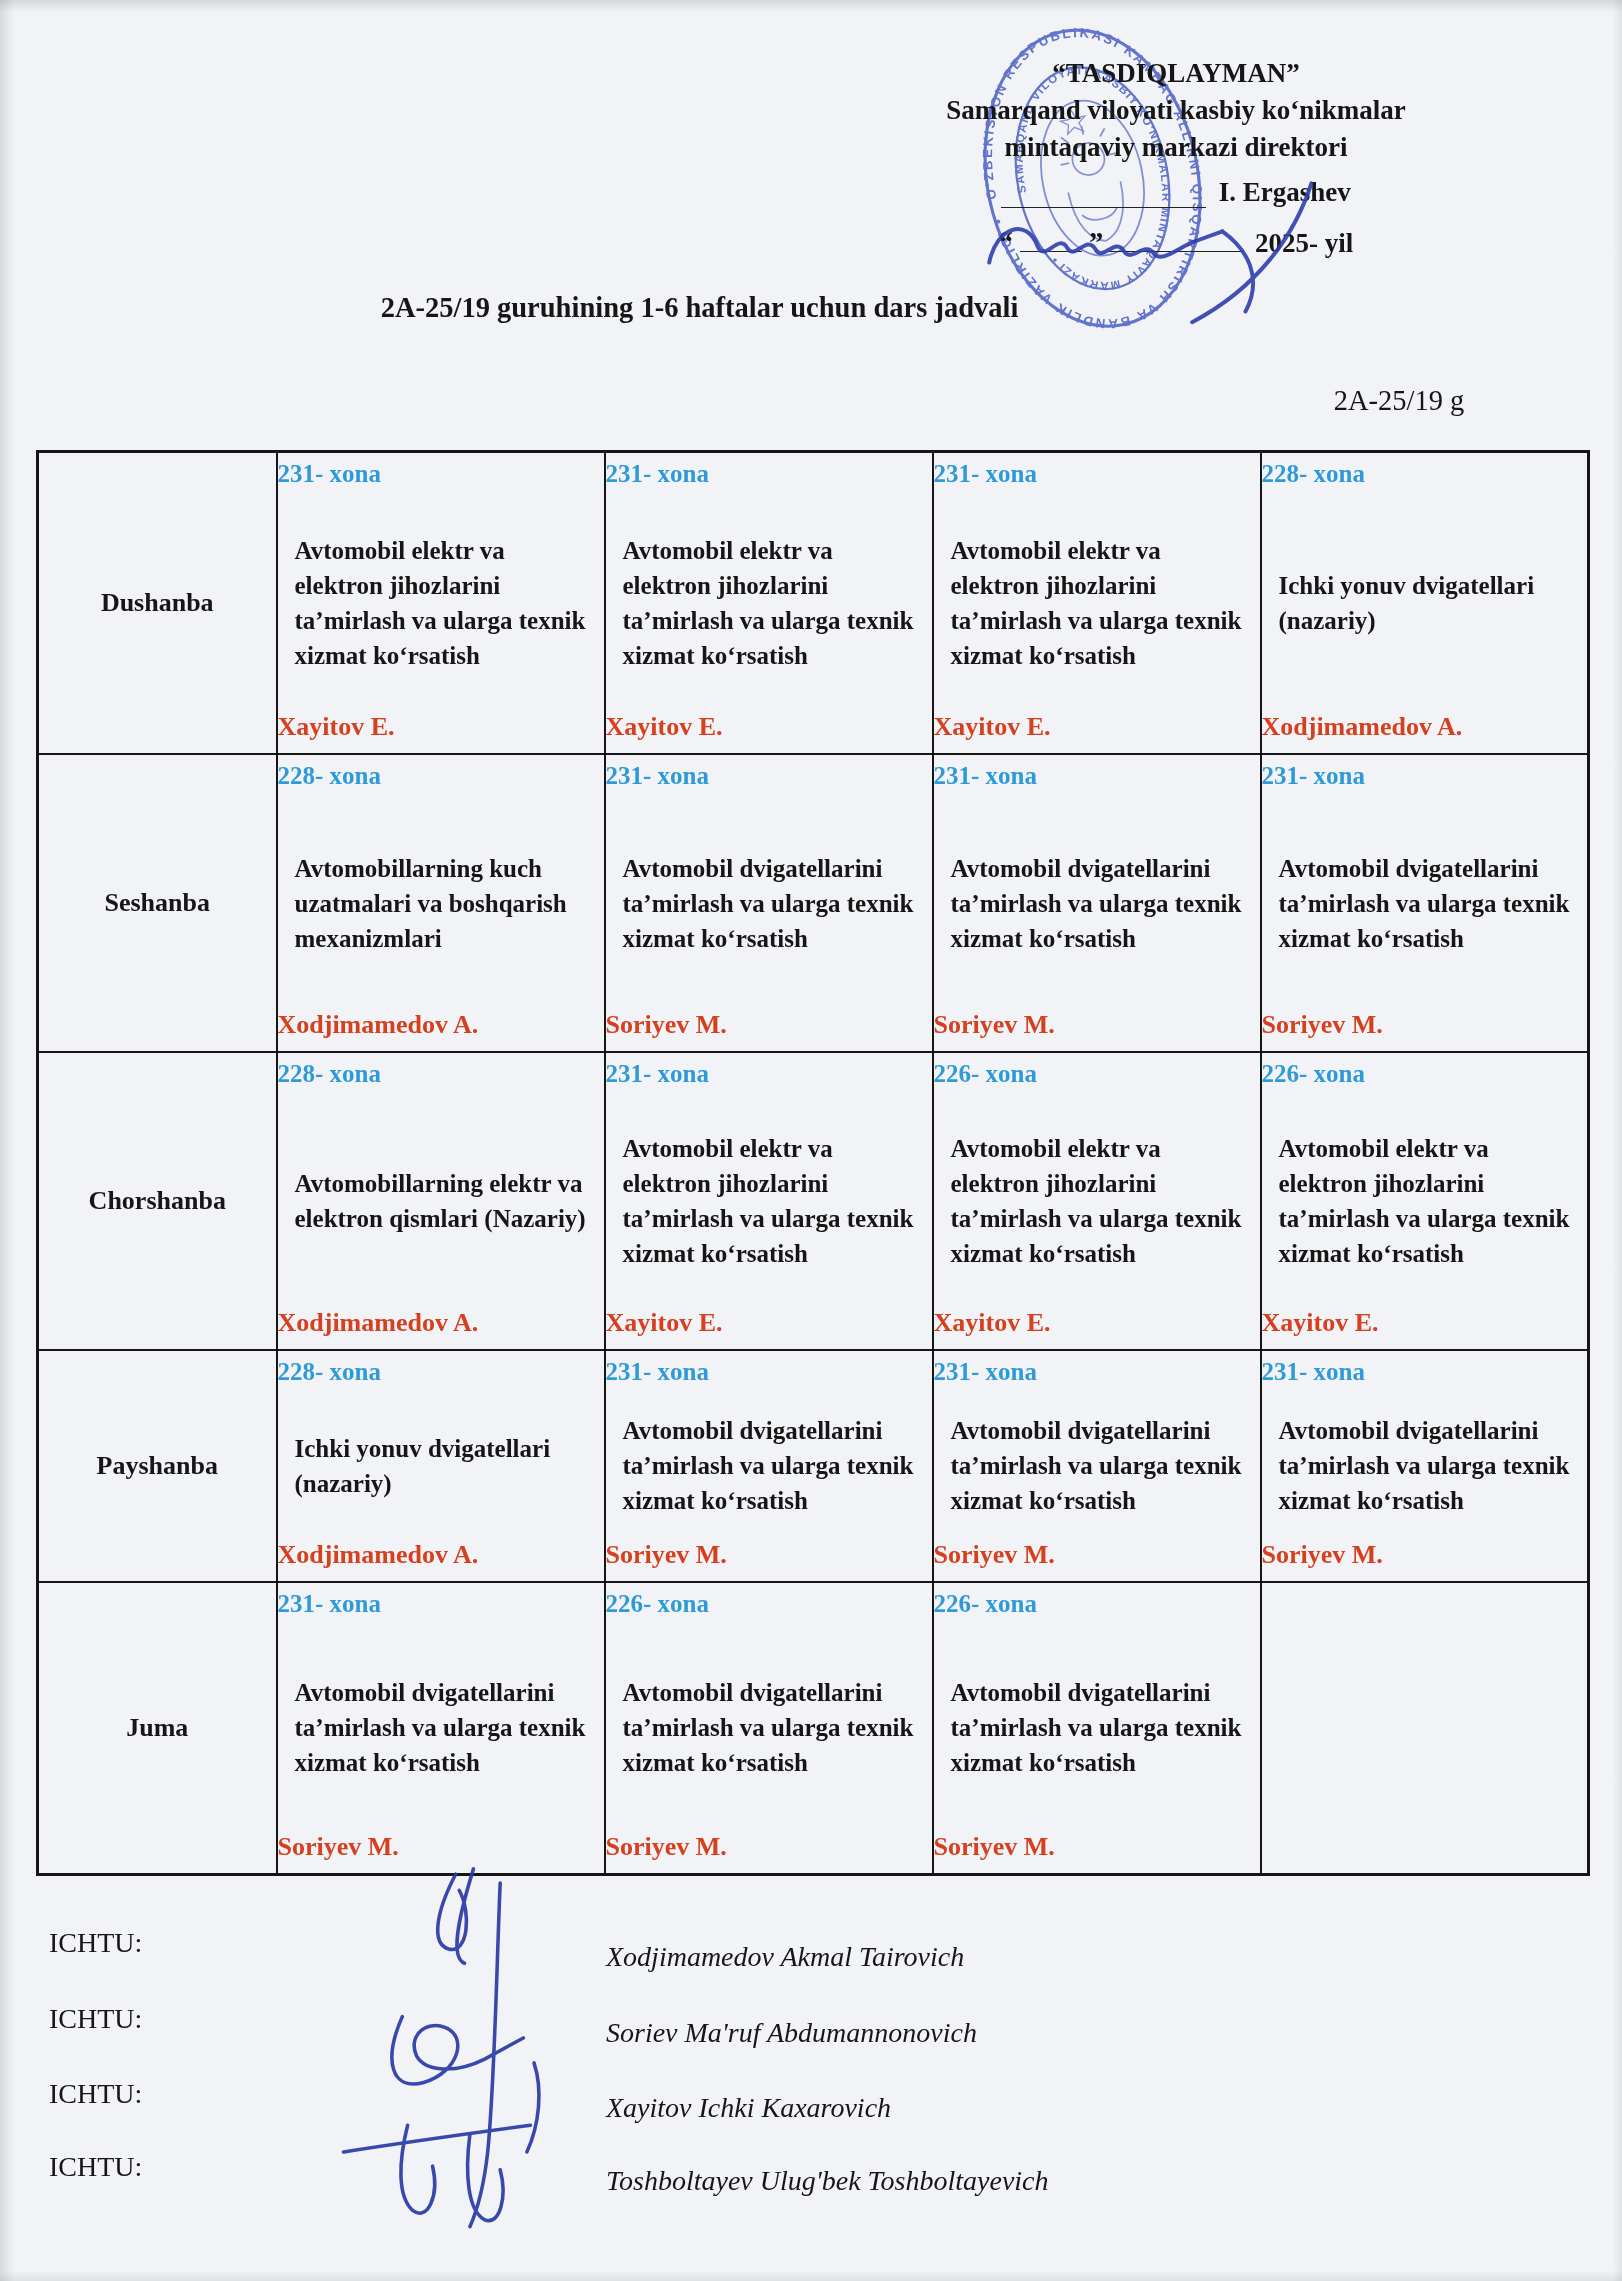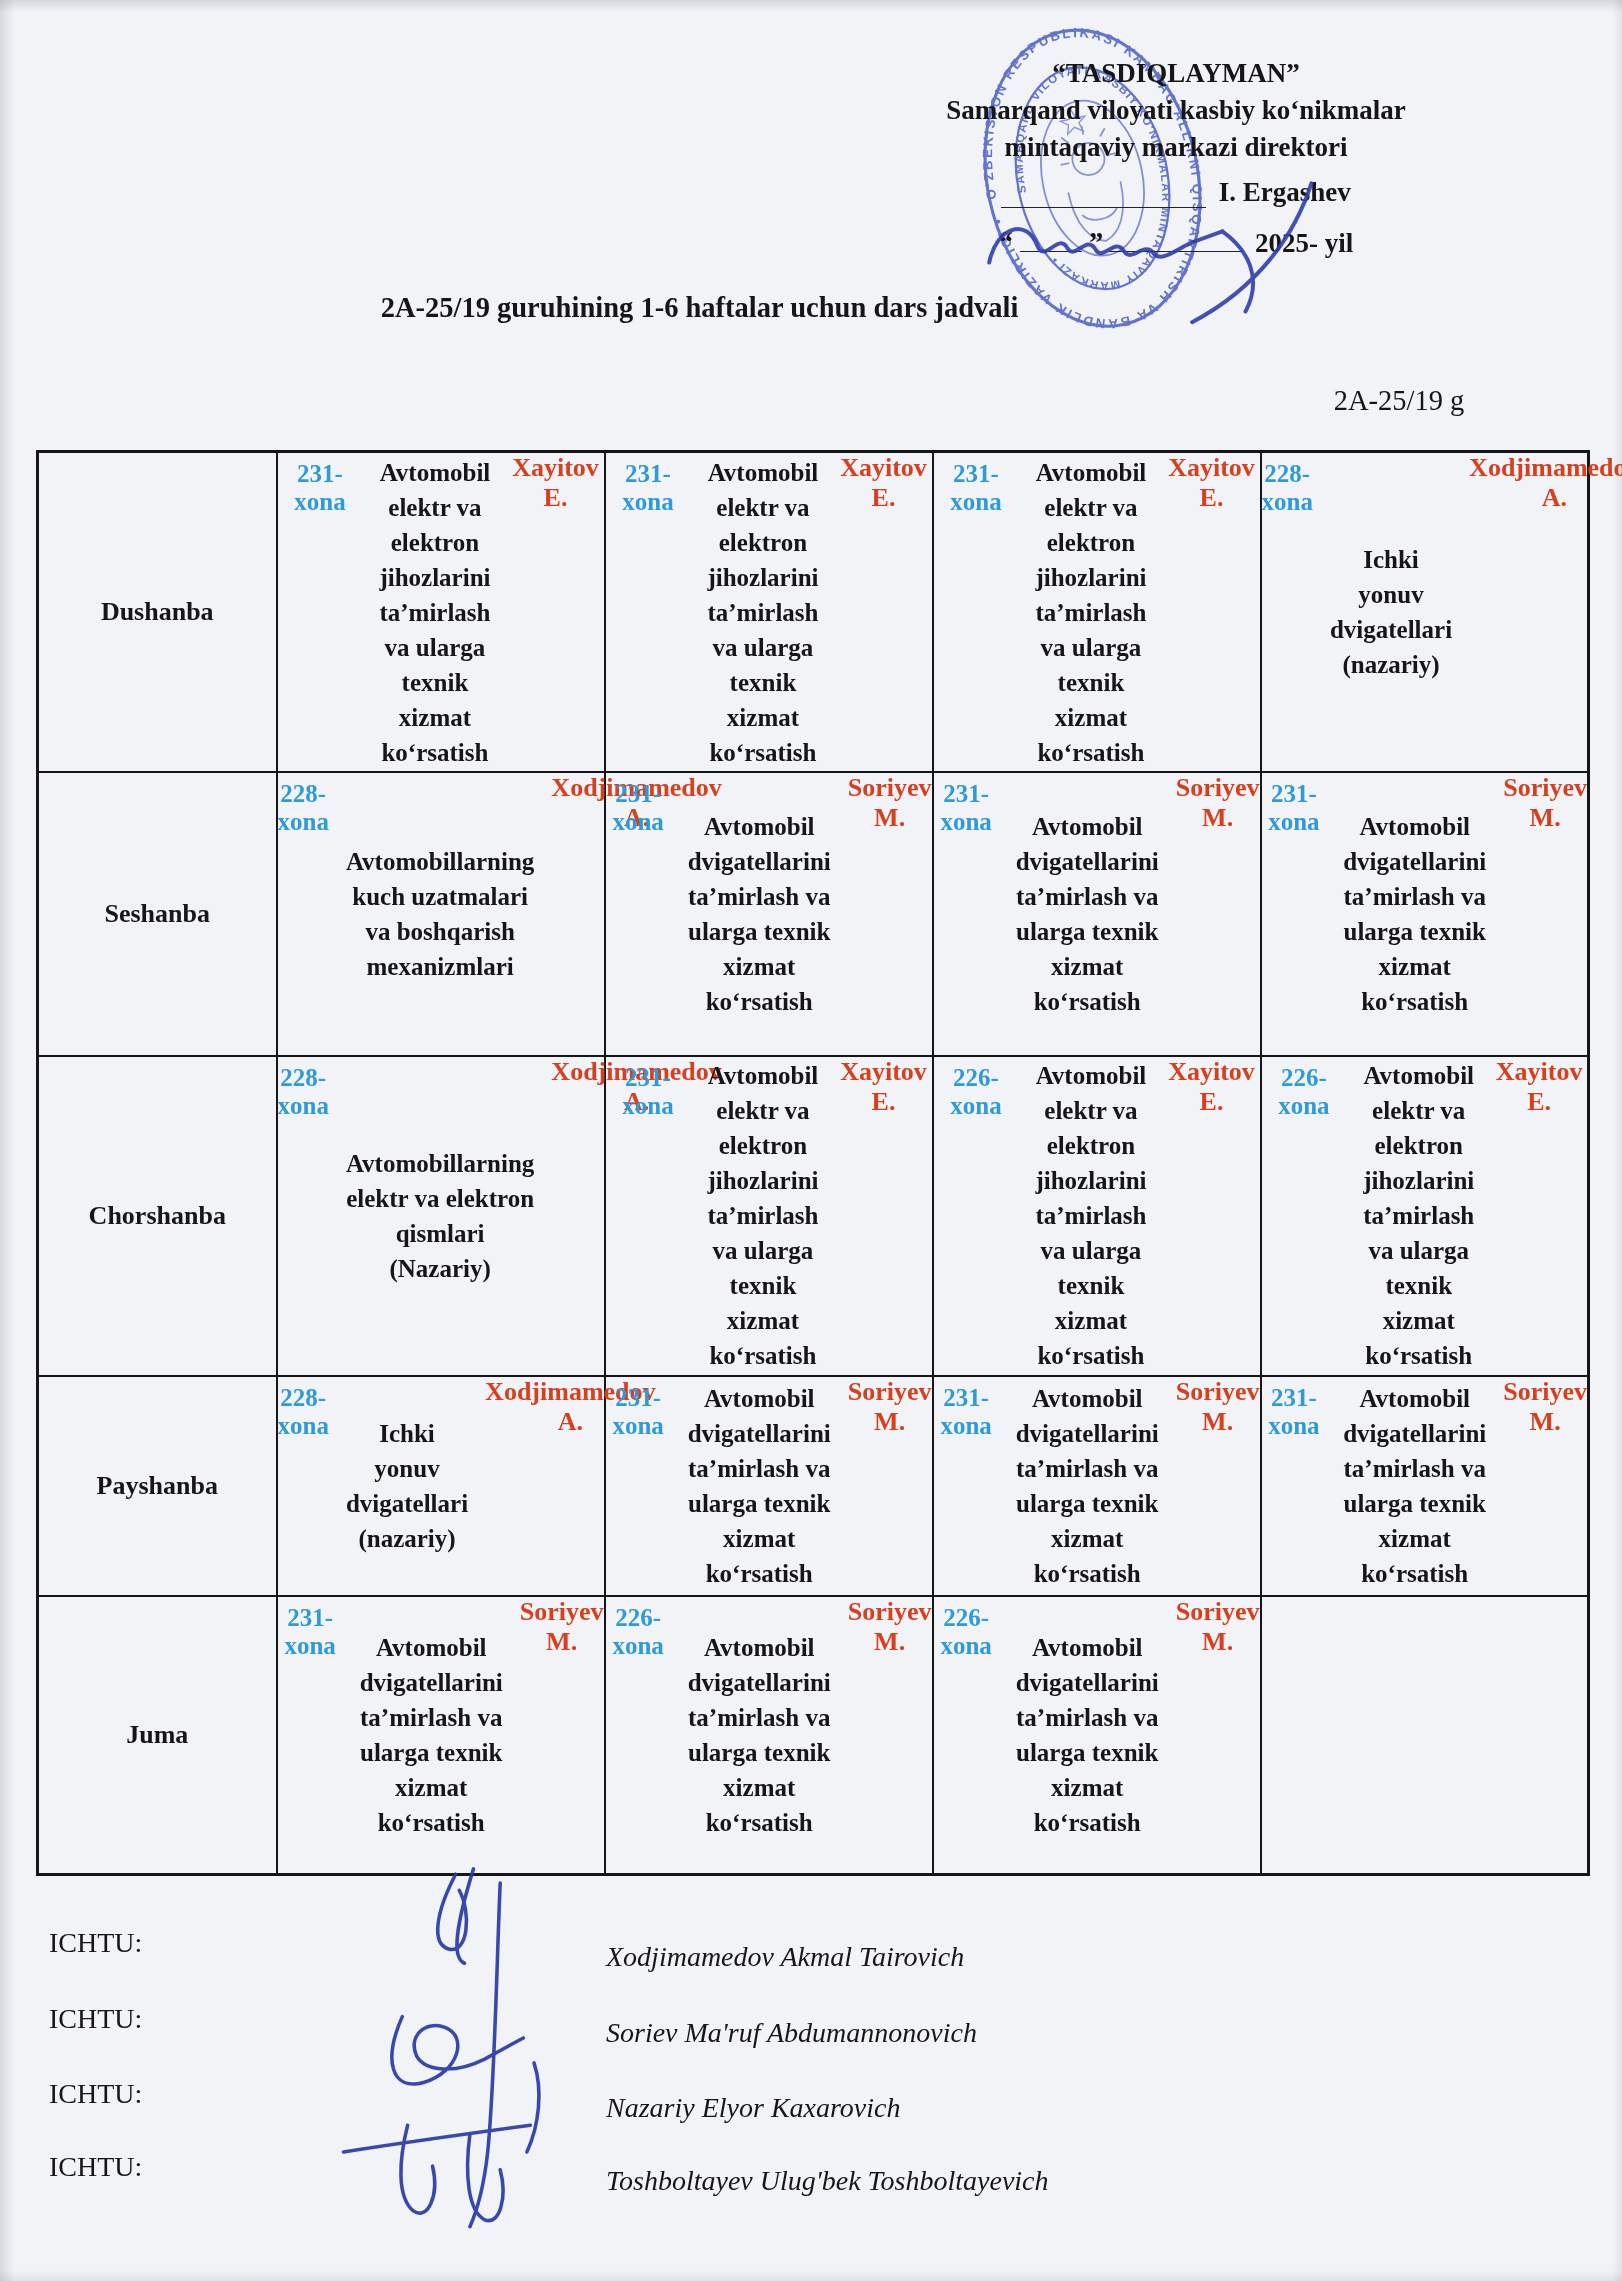--- a/index.html
+++ b/index.html
@@ -65,22 +65,21 @@
   }
   table.sched td{
     border:2.7px solid #161616;
     padding:0; vertical-align:middle;
   }
   table.sched{border:3.6px solid #161616;}
   .hdr-pair{font-weight:bold; font-size:26px; text-align:center; line-height:34px;}
   .hdr-time{font-size:25px; font-weight:normal; text-align:center; line-height:32px;}
   .day-cell{font-weight:bold; font-size:26px; text-align:center;}
   .lesson{
-    display:flex; height:100%;
-    text-align:center;
+    display:flex; flex-direction:column; height:100%;
   }
   .room{color:var(--room-blue,#2e9ad8); font-weight:bold; font-size:25px; padding-top:7.1px; min-height:34px;}
   .subject{flex:1; display:flex; align-items:center; justify-content:center;
     font-weight:bold; font-size:25px; line-height:35px; padding:0 17px;}
   .teacher{color:var(--teacher-red,#d6401f); font-weight:bold; font-size:26px; padding-bottom:5px; min-height:36px;}
 
   
   tr.r-hdr{height:85px;} tr.r-0{height:285px;} tr.r-1{height:281px;}
   tr.r-2{height:281px;} tr.r-3{height:218px;} tr.r-4{height:276px;}
 
@@ -326,21 +325,21 @@
   <div class="abs foot-row f0">
     <span class="lbl">ICHTU:</span>
     <span class="nm">Xodjimamedov Akmal Tairovich</span>
   </div>
   <div class="abs foot-row f1">
     <span class="lbl">ICHTU:</span>
     <span class="nm">Soriev Ma'ruf Abdumannonovich</span>
   </div>
   <div class="abs foot-row f2">
     <span class="lbl">ICHTU:</span>
-    <span class="nm">Nazariy Elyor Kaxarovich</span>
+    <span class="nm">Xayitov Ichki Kaxarovich</span>
   </div>
   <div class="abs foot-row f3">
     <span class="lbl">ICHTU:</span>
     <span class="nm">Toshboltayev Ulug'bek Toshboltayevich</span>
   </div>
 
   <svg class="abs sig2" viewBox="0 0 400 440">
     <g stroke="#2a3aa6" stroke-width="4" fill="none" stroke-linecap="round" opacity=".92">
       <path d="M212,18 C190,60 184,96 204,102 C226,108 230,62 216,36"></path>
       <path d="M232,12 C214,70 206,112 222,118"></path>

